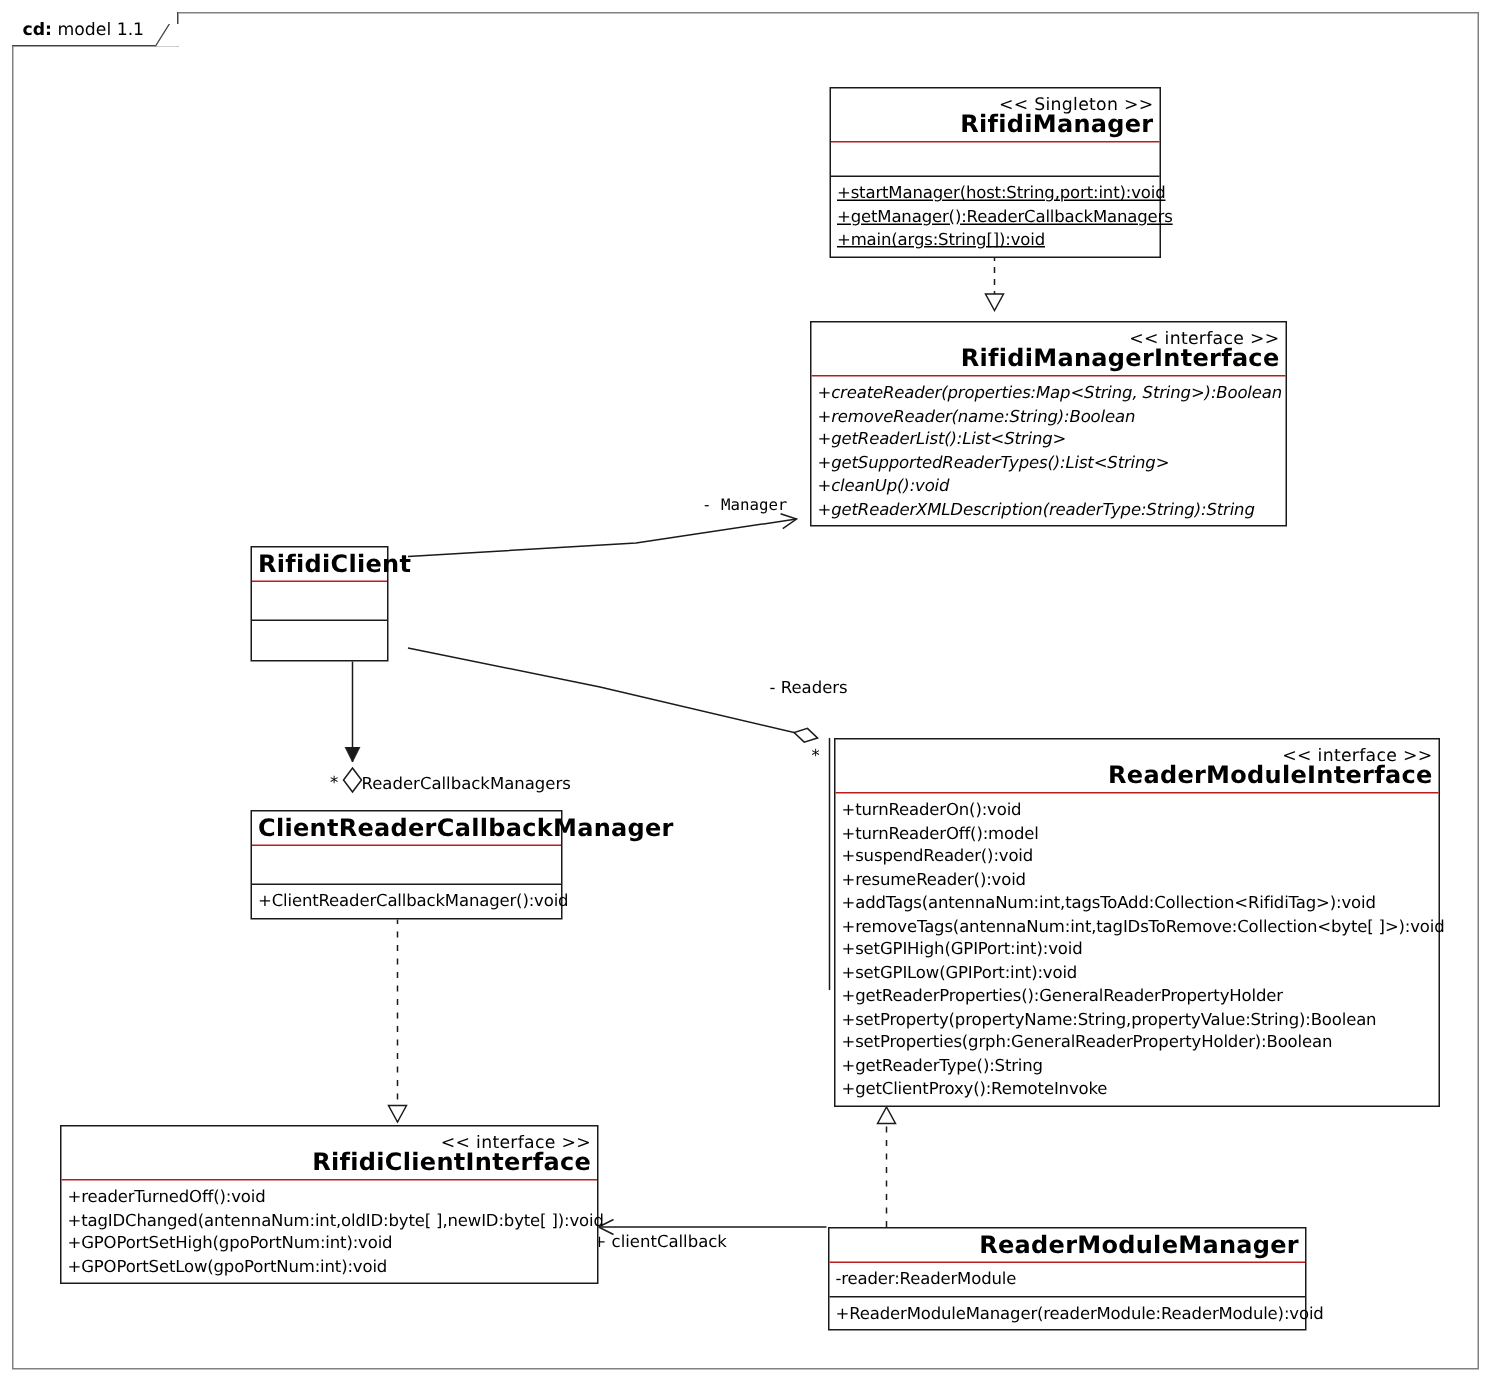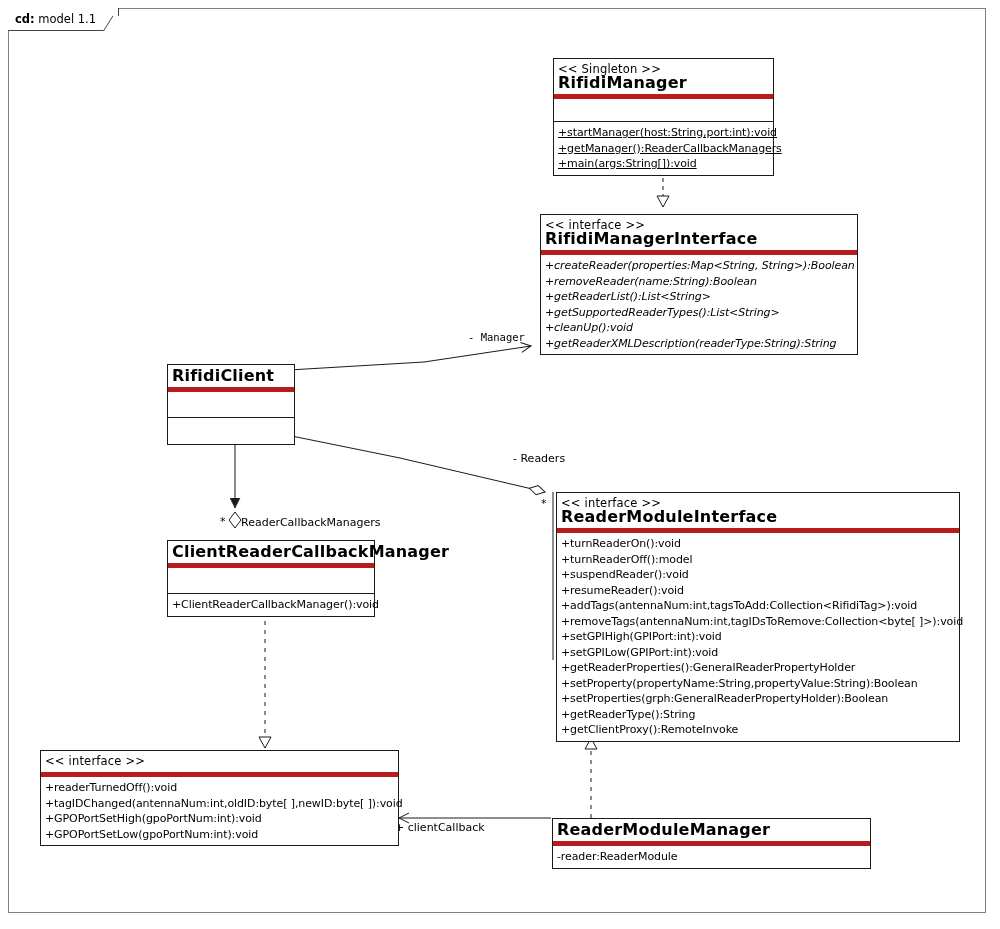--- a/index.html
+++ b/index.html
@@ -69,23 +69,23 @@
 
   
   .uml {
     position: absolute;
     box-sizing: border-box;
     border: 1px solid #1a1a1a;
     background: #ffffff;
     color: #000;
   }
   .uml .hdr {
-    text-align: left;
+    text-align: right;
     padding: 3px 4px 4px 4px;
-    border-bottom: 5px solid #b91c1c;
+    border-bottom: 1px solid #b91c1c;
     line-height: 14px;
   }
   .uml .stereo {
     font-size: 11.5px;
     letter-spacing: 0.2px;
     display: block;
   }
   .uml .cname {
     font-size: 16px;
     font-weight: bold;
@@ -221,21 +221,21 @@
     <div class="compartment">
       <div class="member abstract">+createReader(properties:Map&lt;String, String&gt;):Boolean</div>
       <div class="member abstract">+removeReader(name:String):Boolean</div>
       <div class="member abstract">+getReaderList():List&lt;String&gt;</div>
       <div class="member abstract">+getSupportedReaderTypes():List&lt;String&gt;</div>
       <div class="member abstract">+cleanUp():void</div>
       <div class="member abstract">+getReaderXMLDescription(readerType:String):String</div>
     </div>
   </div>
 
-  <div class="uml" style="left:167px; top:364px; width:128px;">
+  <div class="uml" style="left:167px; top:364px; width:92px;">
     <div class="hdr" style="padding-top:4px; padding-bottom:4px;">
       <span class="cname">RifidiClient</span>
     </div>
     <div class="compartment empty" style="height:25px;"></div>
     <div class="compartment empty" style="height:26px;"></div>
   </div>
 
   <div class="uml" style="left:556px; top:492px; width:404px;">
     <div class="hdr">
       <span class="stereo">&lt;&lt; interface &gt;&gt;</span>
@@ -264,31 +264,35 @@
     </div>
     <div class="compartment empty" style="height:25px;"></div>
     <div class="compartment">
       <div class="member">+ClientReaderCallbackManager():void</div>
     </div>
   </div>
 
   <div class="uml" style="left:40px; top:750px; width:359px;">
     <div class="hdr">
       <span class="stereo">&lt;&lt; interface &gt;&gt;</span>
+      <span class="cname">RifidiClientInterface</span>
     </div>
     <div class="compartment">
       <div class="member">+readerTurnedOff():void</div>
       <div class="member">+tagIDChanged(antennaNum:int,oldID:byte[ ],newID:byte[ ]):void</div>
       <div class="member">+GPOPortSetHigh(gpoPortNum:int):void</div>
       <div class="member">+GPOPortSetLow(gpoPortNum:int):void</div>
     </div>
   </div>
 
   <div class="uml" style="left:552px; top:818px; width:319px;">
     <div class="hdr" style="padding-top:4px; padding-bottom:4px;">
       <span class="cname">ReaderModuleManager</span>
     </div>
     <div class="compartment">
       <div class="member">-reader:ReaderModule</div>
     </div>
+    <div class="compartment">
+      <div class="member">+ReaderModuleManager(readerModule:ReaderModule):void</div>
+    </div>
   </div>
 
 </div>
 
 </body></html>

